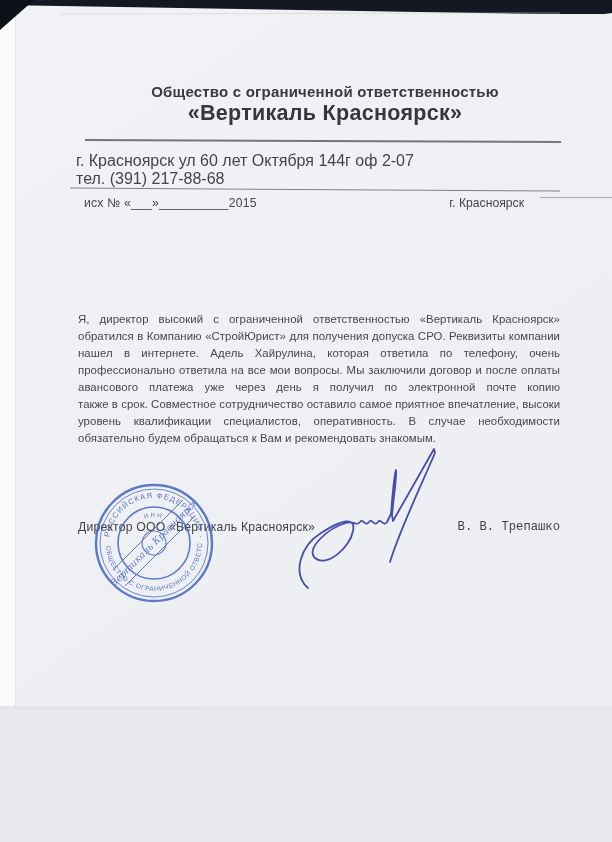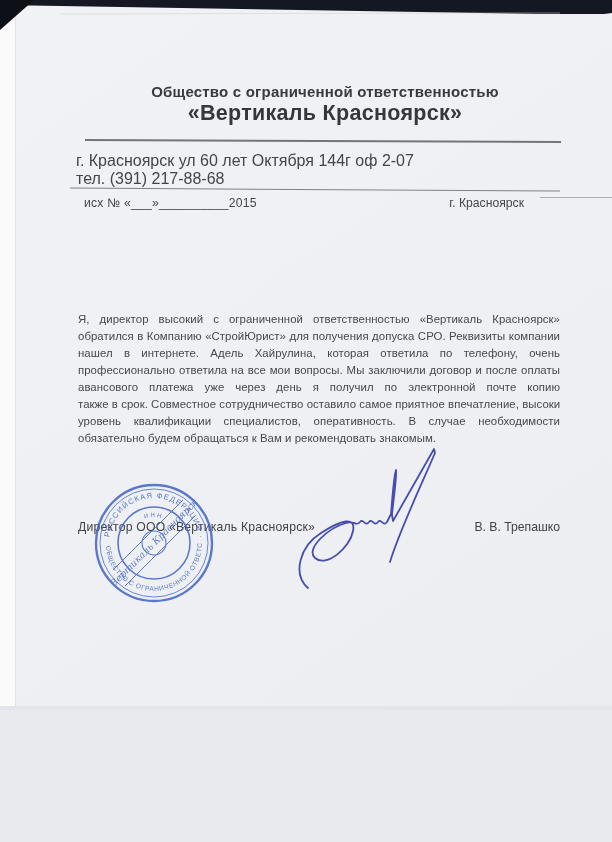--- a/index.html
+++ b/index.html
@@ -91,21 +91,21 @@
   }
   .body-line.last { text-align-last: left; }
 
   
   .director-title {
     position: absolute; top: 520px; left: 78px;
     font-size: 12.2px; color: #414247; letter-spacing: .2px;
   }
   .signer-name {
     position: absolute; top: 520px; right: 52px;
-    font-size: 12.2px; color: #414247;
+    font-size: 12.2px; color: #414247; font-family: Liberation Mono, monospace;
   }
   .stamp-wrap {
     position: absolute; left: 93px; top: 482px; width: 122px; height: 122px;
     opacity: .82;
   }
   .signature-wrap {
     position: absolute; left: 278px; top: 440px; width: 165px; height: 172px;
     opacity: .92;
   }
 </style>

